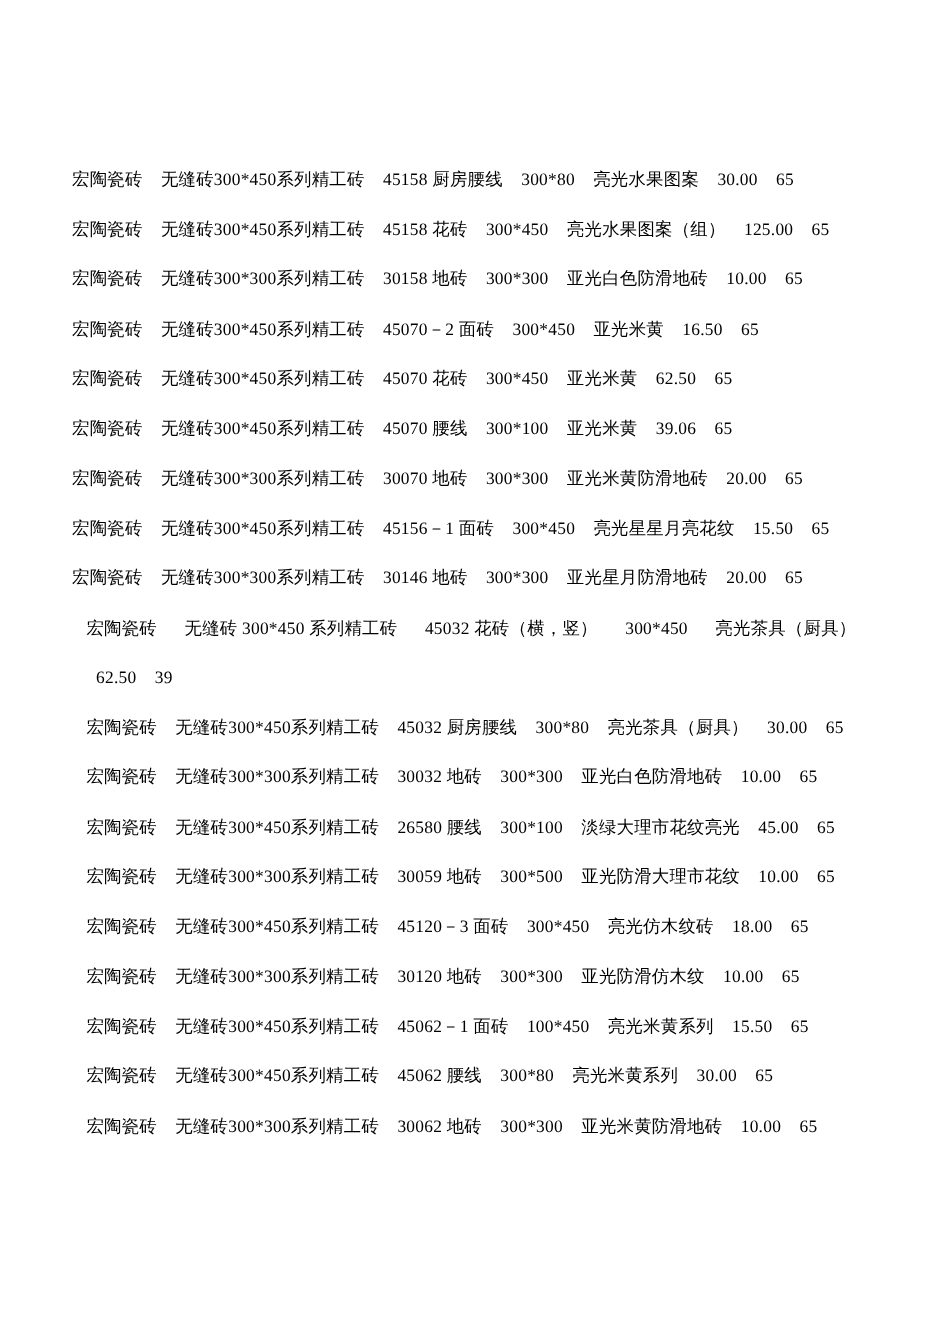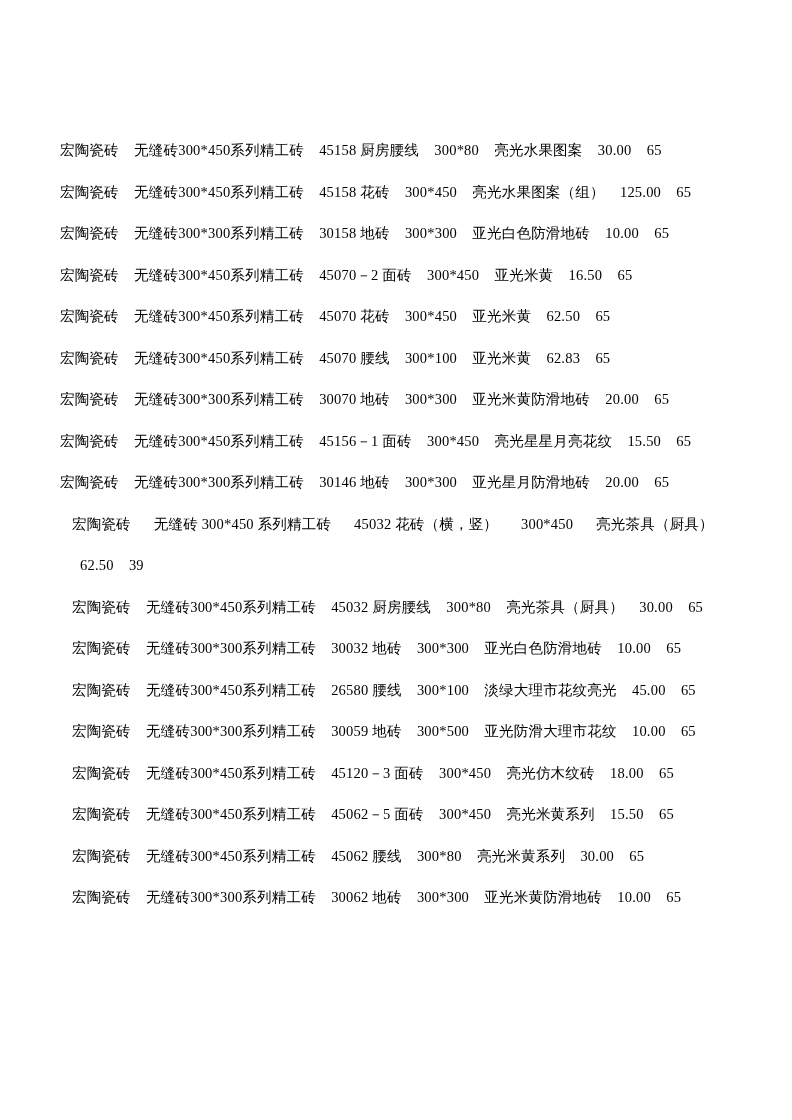--- a/index.html
+++ b/index.html
@@ -43,28 +43,29 @@
 </head>
 <body>
 
 <div class="page">
   <div class="doc-lines">
     <p class="doc-line">宏陶瓷砖    无缝砖300*450系列精工砖    45158 厨房腰线    300*80    亮光水果图案    30.00    65</p>
     <p class="doc-line">宏陶瓷砖    无缝砖300*450系列精工砖    45158 花砖    300*450    亮光水果图案（组）    125.00    65</p>
     <p class="doc-line">宏陶瓷砖    无缝砖300*300系列精工砖    30158 地砖    300*300    亚光白色防滑地砖    10.00    65</p>
     <p class="doc-line">宏陶瓷砖    无缝砖300*450系列精工砖    45070－2 面砖    300*450    亚光米黄    16.50    65</p>
     <p class="doc-line">宏陶瓷砖    无缝砖300*450系列精工砖    45070 花砖    300*450    亚光米黄    62.50    65</p>
-    <p class="doc-line">宏陶瓷砖    无缝砖300*450系列精工砖    45070 腰线    300*100    亚光米黄    62.83    65</p>
+    <p class="doc-line">宏陶瓷砖    无缝砖300*450系列精工砖    45070 腰线    300*100    亚光米黄    39.06    65</p>
     <p class="doc-line">宏陶瓷砖    无缝砖300*300系列精工砖    30070 地砖    300*300    亚光米黄防滑地砖    20.00    65</p>
     <p class="doc-line">宏陶瓷砖    无缝砖300*450系列精工砖    45156－1 面砖    300*450    亮光星星月亮花纹    15.50    65</p>
     <p class="doc-line">宏陶瓷砖    无缝砖300*300系列精工砖    30146 地砖    300*300    亚光星月防滑地砖    20.00    65</p>
     <p class="doc-line indent">宏陶瓷砖      无缝砖 300*450 系列精工砖      45032 花砖（横，竖）      300*450      亮光茶具（厨具）</p>
     <p class="doc-line wrap-tail">62.50    39</p>
     <p class="doc-line indent">宏陶瓷砖    无缝砖300*450系列精工砖    45032 厨房腰线    300*80    亮光茶具（厨具）    30.00    65</p>
     <p class="doc-line indent">宏陶瓷砖    无缝砖300*300系列精工砖    30032 地砖    300*300    亚光白色防滑地砖    10.00    65</p>
     <p class="doc-line indent">宏陶瓷砖    无缝砖300*450系列精工砖    26580 腰线    300*100    淡绿大理市花纹亮光    45.00    65</p>
     <p class="doc-line indent">宏陶瓷砖    无缝砖300*300系列精工砖    30059 地砖    300*500    亚光防滑大理市花纹    10.00    65</p>
     <p class="doc-line indent">宏陶瓷砖    无缝砖300*450系列精工砖    45120－3 面砖    300*450    亮光仿木纹砖    18.00    65</p>
-    <p class="doc-line indent">宏陶瓷砖    无缝砖300*450系列精工砖    45062－5 面砖    300*450    亮光米黄系列    15.50    65</p>
+    <p class="doc-line indent">宏陶瓷砖    无缝砖300*300系列精工砖    30120 地砖    300*300    亚光防滑仿木纹    10.00    65</p>
+    <p class="doc-line indent">宏陶瓷砖    无缝砖300*450系列精工砖    45062－1 面砖    100*450    亮光米黄系列    15.50    65</p>
     <p class="doc-line indent">宏陶瓷砖    无缝砖300*450系列精工砖    45062 腰线    300*80    亮光米黄系列    30.00    65</p>
     <p class="doc-line indent">宏陶瓷砖    无缝砖300*300系列精工砖    30062 地砖    300*300    亚光米黄防滑地砖    10.00    65</p>
   </div>
 </div>
 
 </body></html>

